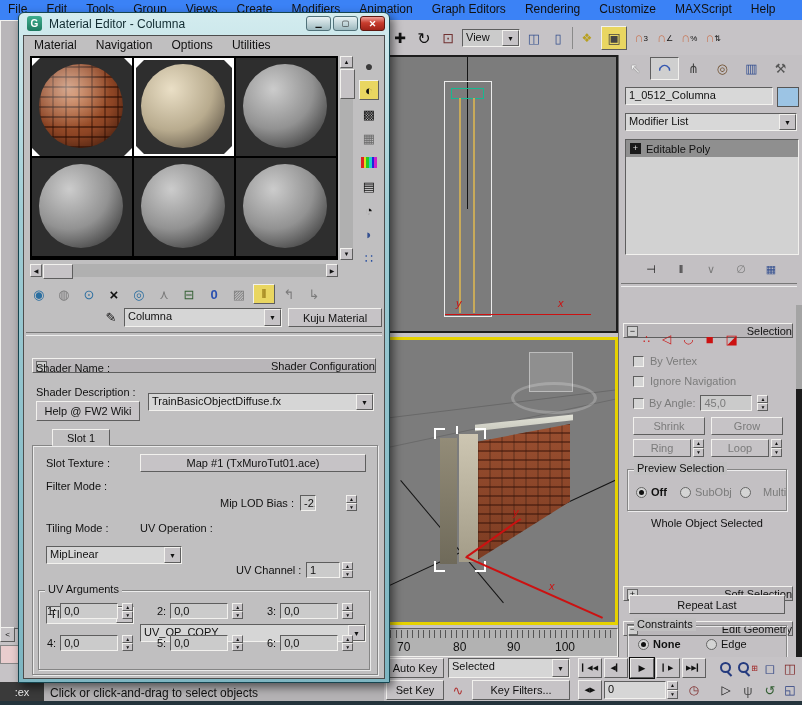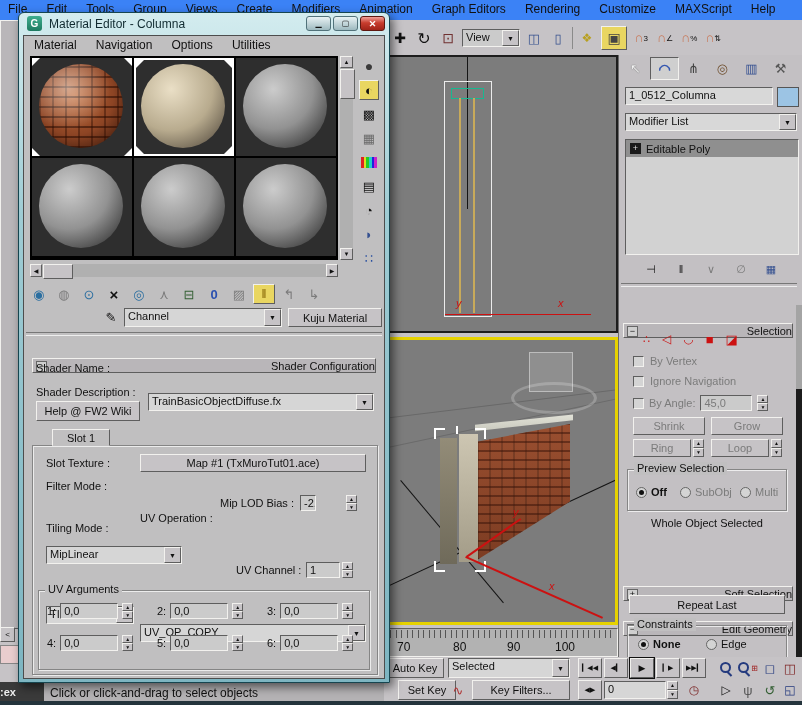--- a/index.html
+++ b/index.html
@@ -296,21 +296,21 @@
   <div class="abs grp" style="left:8px;top:414px;width:160px;height:42px">
     <span class="legend">Preview Selection</span>
     <div style="position:absolute;left:8px;top:16px;display:flex;gap:4px;align-items:center">
       <span class="radio on"></span>
       <b>Off</b>
     </div>
     <div style="position:absolute;left:52px;top:16px;display:flex;gap:4px;align-items:center">
       <span class="radio"></span>
       <span class="dis">SubObj</span>
     </div>
-    <div style="position:absolute;left:112px;top:16px;display:flex;gap:4px;align-items:center">
+    <div style="position:absolute;left:112px;top:16px;display:flex;gap:12px;align-items:center">
       <span class="radio"></span>
       <span class="dis">Multi</span>
     </div>
   </div>
   <div class="abs" style="left:0;top:462px;width:176px;text-align:center">Whole Object Selected</div>
 
   <div class="abs roll" style="left:4px;top:498px;width:170px">
     <span class="pm plus"></span>
     <span>Soft Selection</span>
   </div>
@@ -348,21 +348,21 @@
 </div>
 
 <div class="abs" style="left:382px;top:657px;width:420px;height:45px;background:#c6c3c6">
   <div class="abs btn" style="left:4px;top:1px;width:58px;height:20px">
       <span>Auto Key</span>
     </div>
   <div class="abs combo field" style="left:66px;top:1px;width:122px;height:20px;background:#d6d6d6">
     <span>Selected</span>
     <span class="dd"></span>
   </div>
-  <div class="abs btn" style="left:16px;top:23px;width:58px;height:20px">
+  <div class="abs btn" style="left:4px;top:23px;width:58px;height:20px">
       <span>Set Key</span>
     </div>
   <div class="abs ic" style="left:66px;top:23px;width:20px;height:20px;color:#b03030;font-size:13px">
       <span>∿</span>
     </div>
   <div class="abs btn" style="left:90px;top:23px;width:98px;height:20px">
       <span>Key Filters...</span>
     </div>
 
   <div class="abs btn" style="left:196px;top:1px;width:24px;height:20px;font-size:7px">
@@ -417,21 +417,21 @@
   <div class="abs ic" style="left:398px;top:23px;width:20px;height:20px;font-size:12px;color:#243a7e">
       <span>◱</span>
     </div>
 </div>
 
 <div class="abs btn" style="left:0;top:627px;width:15px;height:15px;font-size:8px">&lt;</div>
 <div class="abs" style="left:0;top:645px;width:46px;height:17px;background:#e9cdce;border:1px solid #888"></div>
 <div class="abs" style="left:0;top:682px;width:384px;height:20px;background:#b4b2b4;border-top:1px solid #8b5cf6">
   <span class="abs" style="left:50px;top:3px;font-size:12px">Click or click-and-drag to select objects</span>
 </div>
-<div class="abs" style="left:0;top:682px;width:44px;height:20px;background:#3a3a3a;color:#eee;font-weight:bold;display:flex;align-items:center;">
+<div class="abs" style="left:0;top:682px;width:44px;height:20px;background:#3a3a3a;color:#eee;font-weight:normal;display:flex;align-items:center;justify-content:center">
     <span>:ex</span>
   </div>
 <div class="abs" style="left:0;top:701px;width:802px;height:4px;background:#24343c"></div>
 
 <div class="abs" style="left:18px;top:12px;width:372px;height:671px;z-index:50;border:1px solid #16454f;border-radius:6px 6px 0 0;
             background:linear-gradient(#d3ecef,#9fccd4 30%,#7db5c1);box-shadow:3px 4px 10px rgba(0,0,0,.55);box-sizing:border-box">
 
   <div class="abs" style="left:0;top:0;width:100%;height:22px">
     <span class="abs ic" style="left:8px;top:3px;width:15px;height:15px;border-radius:3px;background:linear-gradient(#3fae8f,#1d7a60);color:#fff;font-size:10px;font-weight:bold">G</span>
     <span class="abs" style="left:30px;top:4px;font-size:12px;color:#102a30">Material Editor - Columna</span>
@@ -556,21 +556,21 @@
         </span>
       <span class="ic dis" style="width:22px;height:20px;font-size:13px">
           <span>↳</span>
         </span>
     </div>
 
     <div class="abs ic" style="left:78px;top:272px;width:18px;height:18px;font-size:13px">
         <span>✎</span>
       </div>
     <div class="abs combo field" style="left:100px;top:272px;width:158px;height:19px;background:#d6d6d6">
-      <span>Channel</span>
+      <span>Columna</span>
       <span class="dd"></span>
     </div>
     <div class="abs btn" style="left:264px;top:272px;width:94px;height:19px">
         <span>Kuju Material</span>
       </div>
     <div class="abs" style="left:2px;top:296px;width:356px;height:2px;border-top:1px solid #777;border-bottom:1px solid #eee"></div>
 
     <div class="abs roll" style="left:8px;top:303px;width:344px">
       <span class="pm minus"></span>
       <span>Shader Configuration</span>
@@ -598,21 +598,21 @@
       <span>MipLinear</span>
       <span class="dd"></span>
     </div>
     <span class="abs lbl" style="left:196px;top:461px">Mip LOD Bias :</span>
     <div class="abs field" style="left:276px;top:459px;width:16px;height:16px"><span>-2,0</span></div>
     <span class="abs spin" style="left:322px;top:459px;height:16px">
         <i class="up"></i>
         <i class="dn"></i>
       </span>
     <span class="abs lbl" style="left:22px;top:486px">Tiling Mode :</span>
-    <span class="abs lbl" style="left:116px;top:476px">UV Operation :</span>
+    <span class="abs lbl" style="left:116px;top:486px">UV Operation :</span>
     <div class="abs combo field" style="left:22px;top:500px;width:88px;height:18px;background:#d6d6d6">
       <span>TILE</span>
       <span class="dd"></span>
     </div>
     <div class="abs combo field" style="left:116px;top:500px;width:226px;height:18px;background:#d6d6d6">
       <span>UV_OP_COPY</span>
       <span class="dd"></span>
     </div>
     <span class="abs lbl" style="left:212px;top:528px">UV Channel :</span>
     <div class="abs field" style="left:282px;top:526px;width:34px;height:16px"><span>1</span></div>

